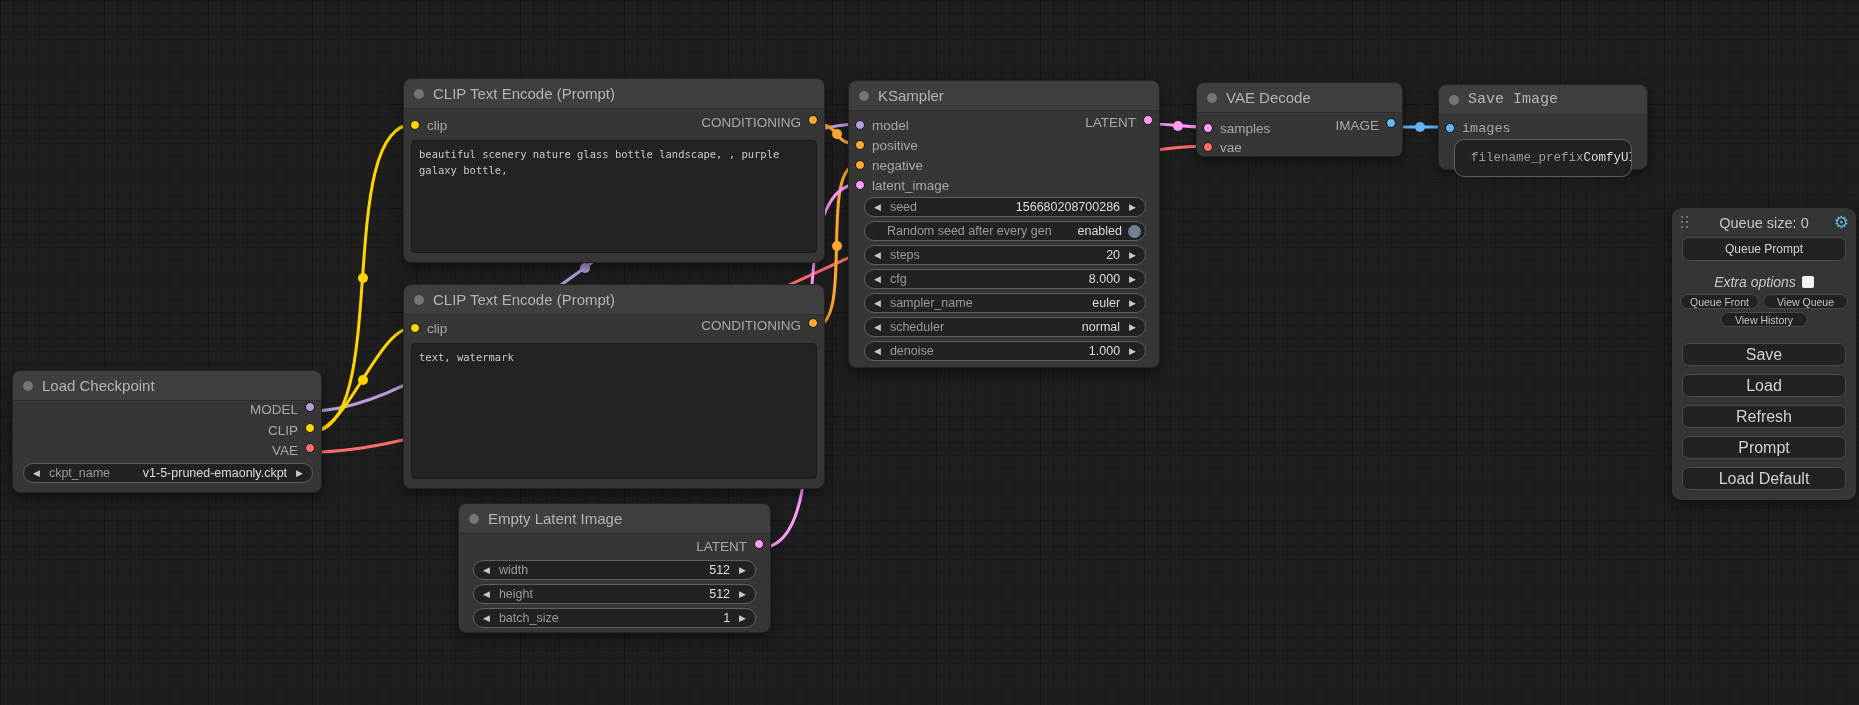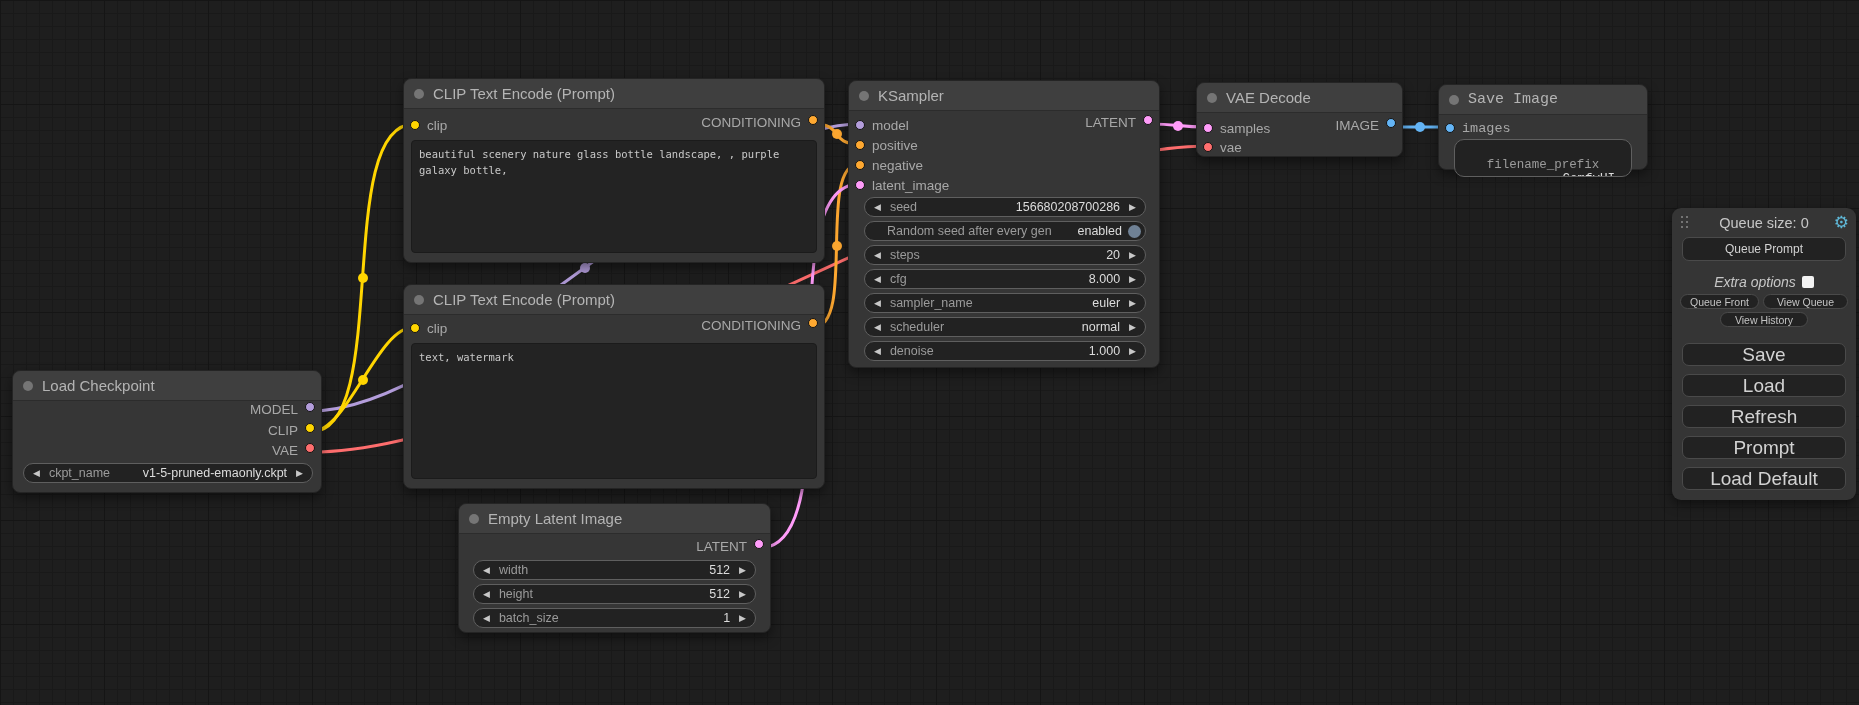--- a/index.html
+++ b/index.html
@@ -97,21 +97,21 @@
     display:flex; align-items:center; justify-content:center; gap:6px; color:#c6c6c6; font-size:14px;font-style:italic; }
   .checkbox { width:12px; height:12px; background:#f2f2f2; border-radius:2px; cursor:pointer; }
   .btn-small {
     position:absolute; height:15px; background:#222; border:1px solid #4a4a4a;
     border-radius:8px; color:#c4c4c4; font-size:10.5px;
     display:flex; align-items:center; justify-content:center; cursor:pointer;
   }
   #btn-queue-front { left:8px; top:86px; width:79px; }
   #btn-view-queue { left:91px; top:86px; width:85px; }
   #btn-view-history { left:48px; top:104px; width:88px; }
-  .btn-big { height:23px; font-size:19px; }
+  .btn-big { height:23px; font-size:16px; }
   #btn-save { top:135px; } #btn-load { top:166px; } #btn-refresh { top:197px; }
   #btn-clear { top:228px; } #btn-load-default { top:259px; }
 </style>
 </head>
 <body>
 
 <svg id="wires" width="1859" height="705" viewBox="0 0 1859 705">
   <g fill="none" stroke-width="3" stroke-linecap="round">
     <path d="M 311,411 C 466,411 704,124 859,124" style="stroke:var(--c-model)"></path>
     <path d="M 311,432 C 392,432 333,124 414,124" style="stroke:var(--c-clip)"></path>
@@ -336,21 +336,21 @@
   <div class="node-title">
     <span class="title-dot"></span>
     <span>Save Image</span>
   </div>
   <div class="slot-row" style="top:33px;">
     <div class="slot-in">
       <span class="port p-image"></span>
       <span class="slot-label">images</span>
     </div>
   </div>
-  <div class="widget" style="left:15px; right:15px; top:54px; padding:18px 16px;flex-direction:column;">
+  <div class="widget" style="left:15px; right:15px; top:54px; padding:18px 16px;">
     <span class="w-name">filename_prefix</span>
     <span class="w-val">ComfyUI</span>
   </div>
 </div>
 
 <div id="menu">
   <div class="drag-handle">
     <i></i>
       <i></i>
       <i></i>

